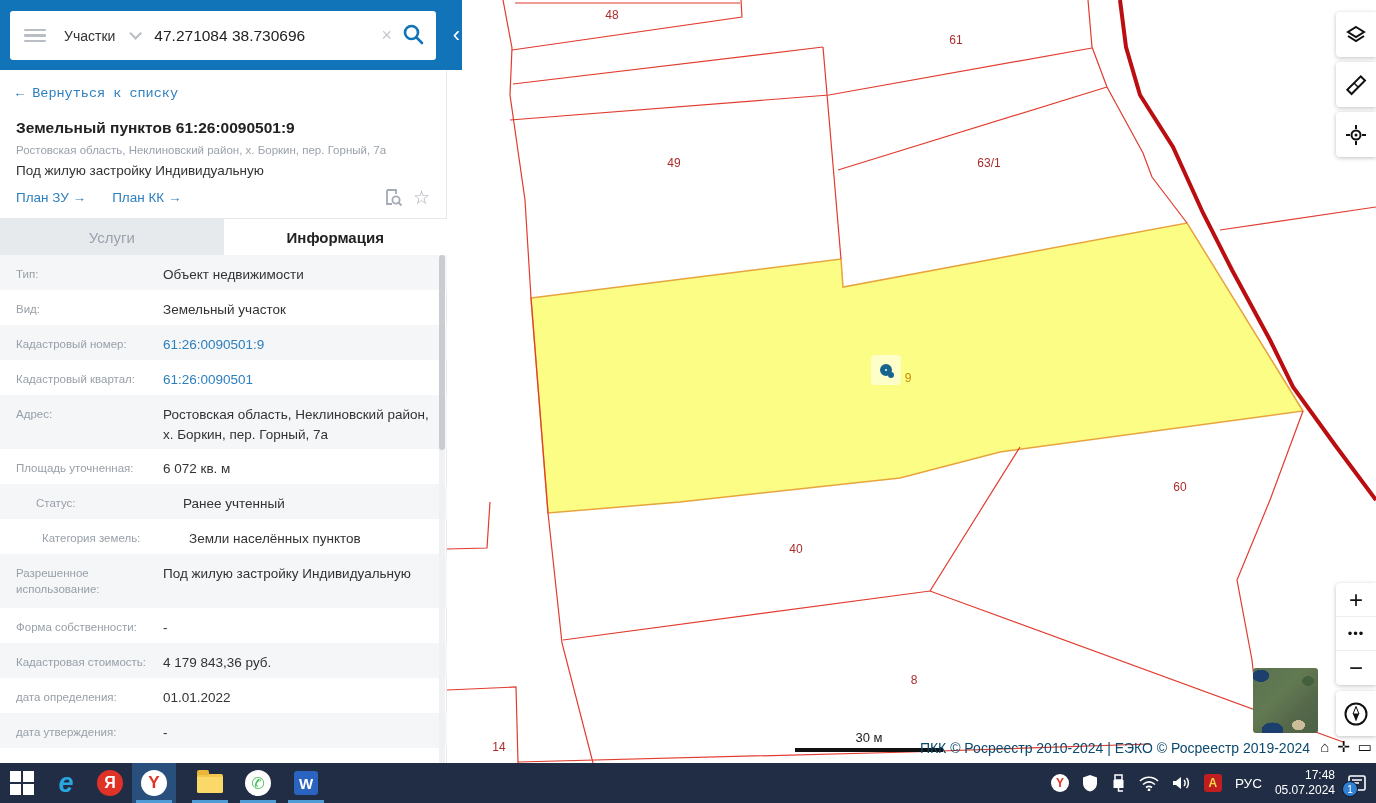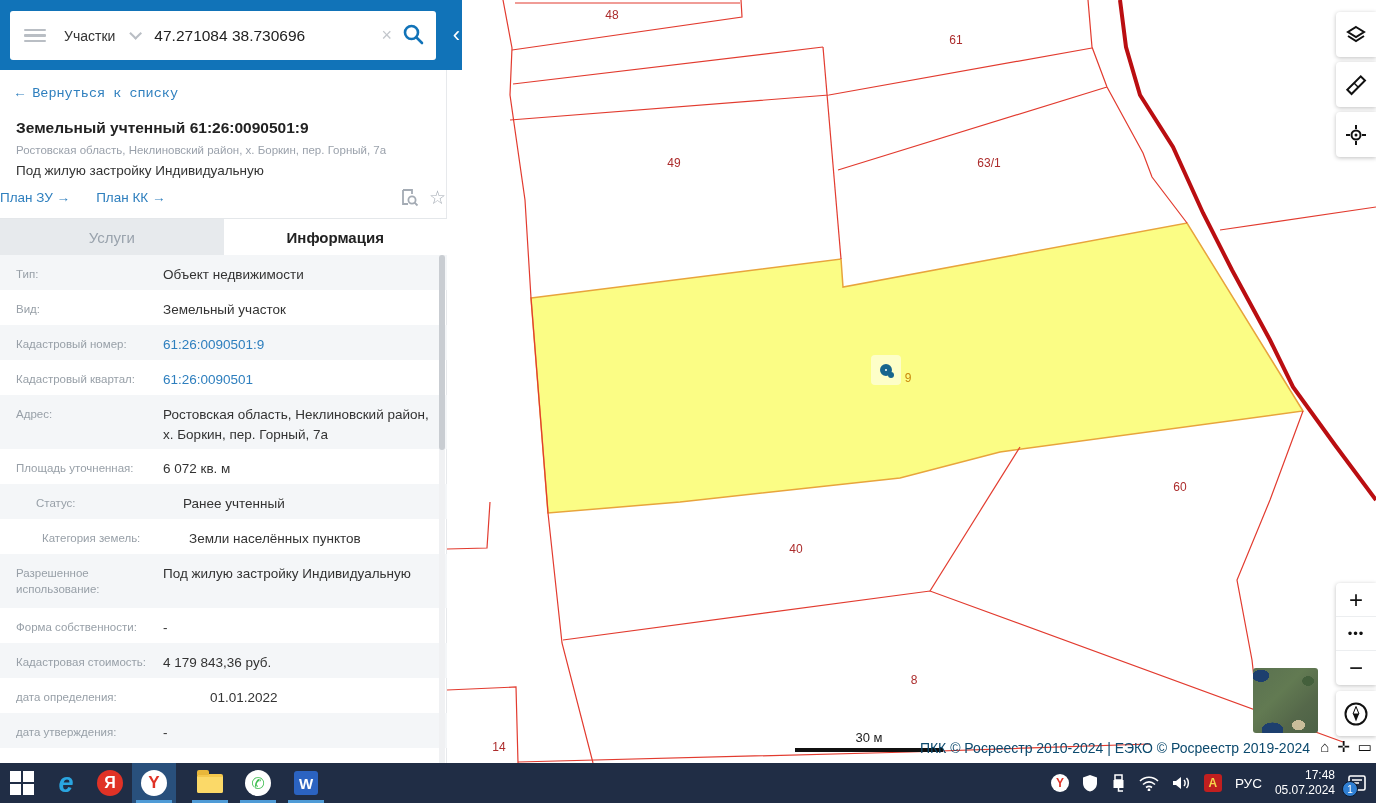--- a/index.html
+++ b/index.html
@@ -52,21 +52,21 @@
   .chev { margin-left:14px; width:9px; height:9px; border-right:2px solid #b9bec4; border-bottom:2px solid #b9bec4; transform:rotate(45deg) translateY(-3px); }
   .query { margin-left:16px; border:none; outline:none; font-size:15.5px; color:#222; width:200px; font-family:inherit; }
   .clear-x { margin-left:auto; color:#c3c7cc; font-size:18px; }
   .mag { margin:0 12px 0 10px; }
 
   .sidebar { position:absolute; left:0; top:70px; width:447px; height:693px; background:#fff; border-right:1px solid #e7e9ec; z-index:20; }
   .back { margin:16px 0 0 16px; font-size:13.5px; color:#2e7fbe; display:inline-block;font-family:Liberation Mono, monospace; }
   .ptitle { margin:18px 16px 0; font-size:15.5px; font-weight:bold; color:#222; }
   .paddr  { margin:7px 16px 0; font-size:11.5px; color:#9aa1ab; }
   .puse   { margin:7px 16px 0; font-size:13.5px; color:#333; }
-  .plan-row { margin:10px 0 0; display:flex; align-items:center; font-size:13.5px; }
+  .plan-row { margin:10px 16px 0; display:flex; align-items:center; font-size:13.5px; }
   .plan-link { color:#2e7fbe; margin-right:26px; }
   .hdr-icons { margin-left:auto; display:flex; gap:10px; align-items:center; color:#a4abb4; }
   .star { font-size:19px; line-height:18px; }
 
   .tabs { position:absolute; left:0; top:148px; width:447px; height:37px; display:flex; border-top:1px solid #e4e7ea; }
   .tab { flex:1; display:flex; align-items:center; justify-content:center; font-size:15px; }
   .tab.active { background:#fff; color:#222; font-weight:bold; }
   .tab.inactive { background:#e7eaed; color:#9aa3ad; }
 
   .rows { position:absolute; left:0; top:185px; width:447px; }
@@ -217,21 +217,21 @@
           <circle cx="9.5" cy="9.5" r="6.5" fill="none" stroke="#1173b8" stroke-width="2.6"></circle>
           <path d="M14.5 14.5 L20 20" stroke="#1173b8" stroke-width="2.6" stroke-linecap="round"></path>
         </svg>
       </span>
     </div>
     <span class="collapse">‹</span>
   </div>
 
   <div class="sidebar">
     <a class="back">← Вернуться к списку</a>
-    <div class="ptitle">Земельный учтенный 61:26:0090501:9</div>
+    <div class="ptitle">Земельный пунктов 61:26:0090501:9</div>
     <div class="paddr">Ростовская область, Неклиновский район, х. Боркин, пер. Горный, 7а</div>
     <div class="puse">Под жилую застройку Индивидуальную</div>
     <div class="plan-row">
       <a class="plan-link">План ЗУ →</a>
       <a class="plan-link">План КК →</a>
       <span class="hdr-icons">
         <svg width="19" height="19" viewBox="0 0 19 19">
           <path d="M3 2 H12 V6" fill="none" stroke="#a4abb4" stroke-width="1.8"></path>
           <path d="M3 2 V16 H8" fill="none" stroke="#a4abb4" stroke-width="1.8"></path>
           <circle cx="12" cy="12" r="3.6" fill="none" stroke="#a4abb4" stroke-width="1.8"></circle>
@@ -284,21 +284,21 @@
           <div class="val">Под жилую застройку Индивидуальную</div>
         </div>
         <div class="irow" style="min-height: 35px;">
           <div class="lab">Форма собственности:</div>
           <div class="val">-</div>
         </div>
         <div class="irow odd" style="min-height: 35px;">
           <div class="lab">Кадастровая стоимость:</div>
           <div class="val">4 179 843,36 руб.</div>
         </div>
-        <div class="irow" style="min-height: 35px; gap: 47px;">
+        <div class="irow" style="min-height: 35px;">
           <div class="lab">дата определения:</div>
           <div class="val">01.01.2022</div>
         </div>
         <div class="irow odd" style="min-height: 35px;">
           <div class="lab">дата утверждения:</div>
           <div class="val">-</div>
         </div>
         <div class="irow" style="min-height: 35px;">
           <div class="lab"></div>
           <div class="val">01.10.2020</div>

